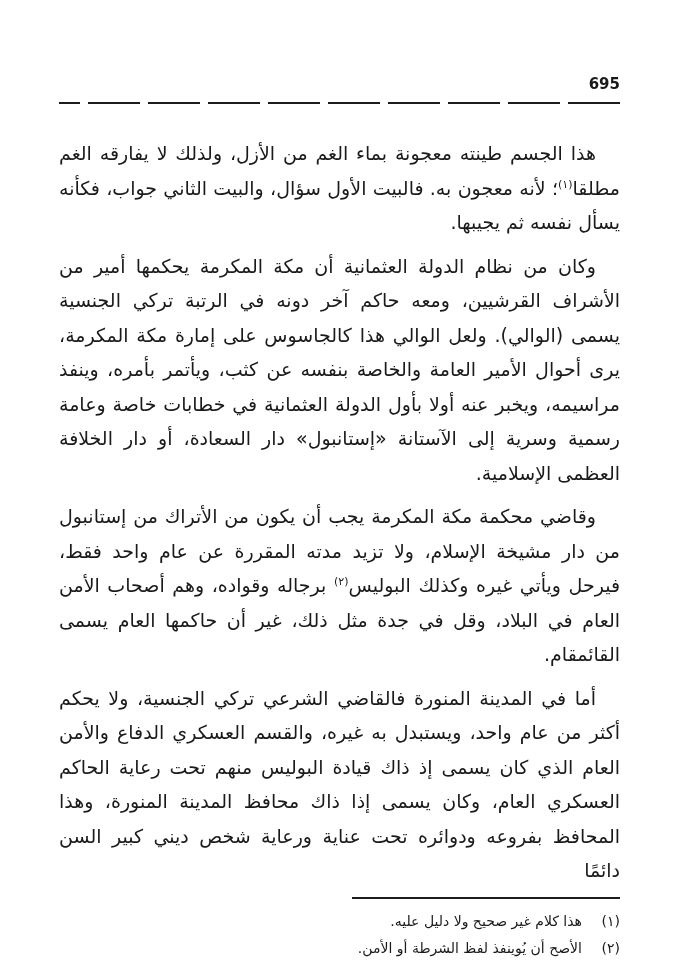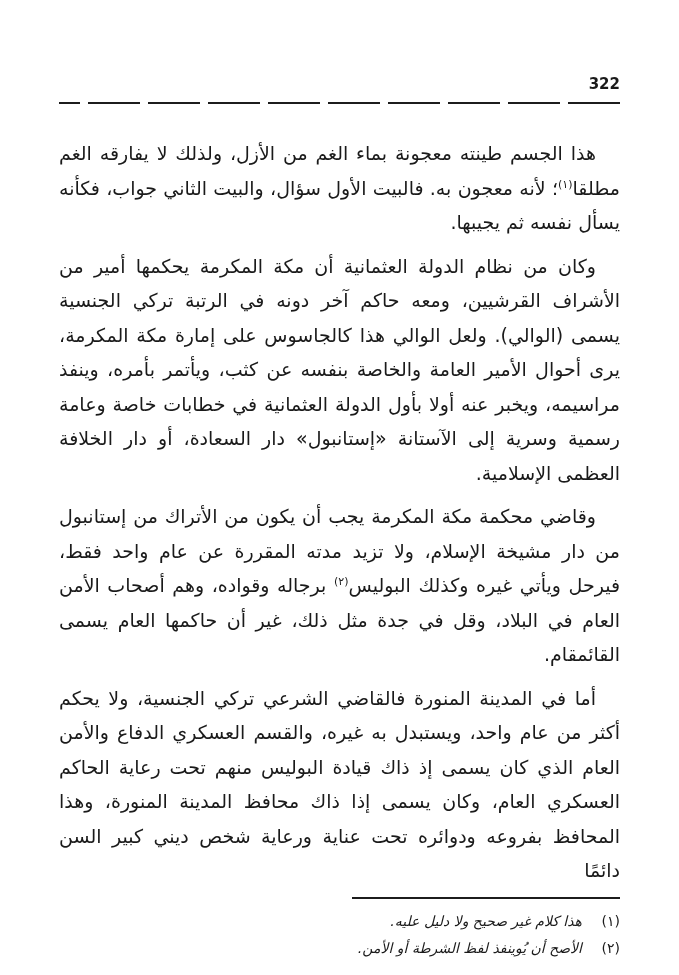--- a/index.html
+++ b/index.html
@@ -67,29 +67,29 @@
   }
   .footnote-row {
     display: flex;
     gap: 10px;
     align-items: baseline;
   }
   .footnote-number {
     flex: 0 0 auto;
     min-width: 28px;
   }
-  .footnote-text { flex: 1 1 auto; font-style: italic; }
+  .footnote-text { flex: 1 1 auto; }
 </style>
 </head>
 <body>
 
 <div class="page" style="--ink: #1a1a1a; --paper: #ffffff;">
 
   <div class="page-header">
-    <div class="header-page-number">322</div>
+    <div class="header-page-number">695</div>
   </div>
 
   <div class="header-rule"></div>
 
   <div class="body-text" id="body-paragraphs">
       <p class="para">هذا الجسم طينته معجونة بماء الغم من الأزل، ولذلك لا يفارقه الغم مطلقا<sup>(١)</sup>؛ لأنه معجون به. فالبيت الأول سؤال، والبيت الثاني جواب، فكأنه يسأل نفسه ثم يجيبها.</p>
       <p class="para">وكان من نظام الدولة العثمانية أن مكة المكرمة يحكمها أمير من الأشراف القرشيين، ومعه حاكم آخر دونه في الرتبة تركي الجنسية يسمى (الوالي). ولعل الوالي هذا كالجاسوس على إمارة مكة المكرمة، يرى أحوال الأمير العامة والخاصة بنفسه عن كثب، ويأتمر بأمره، وينفذ مراسيمه، ويخبر عنه أولا بأول الدولة العثمانية في خطابات خاصة وعامة رسمية وسرية إلى الآستانة «إستانبول» دار السعادة، أو دار الخلافة العظمى الإسلامية.</p>
       <p class="para">وقاضي محكمة مكة المكرمة يجب أن يكون من الأتراك من إستانبول من دار مشيخة الإسلام، ولا تزيد مدته المقررة عن عام واحد فقط، فيرحل ويأتي غيره وكذلك البوليس<sup>(٢)</sup> برجاله وقواده، وهم أصحاب الأمن العام في البلاد، وقل في جدة مثل ذلك، غير أن حاكمها العام يسمى القائمقام.</p>
       <p class="para">أما في المدينة المنورة فالقاضي الشرعي تركي الجنسية، ولا يحكم أكثر من عام واحد، ويستبدل به غيره، والقسم العسكري الدفاع والأمن العام الذي كان يسمى إذ ذاك قيادة البوليس منهم تحت رعاية الحاكم العسكري العام، وكان يسمى إذا ذاك محافظ المدينة المنورة، وهذا المحافظ بفروعه ودوائره تحت عناية ورعاية شخص ديني كبير السن دائمًا</p>
     </div>

